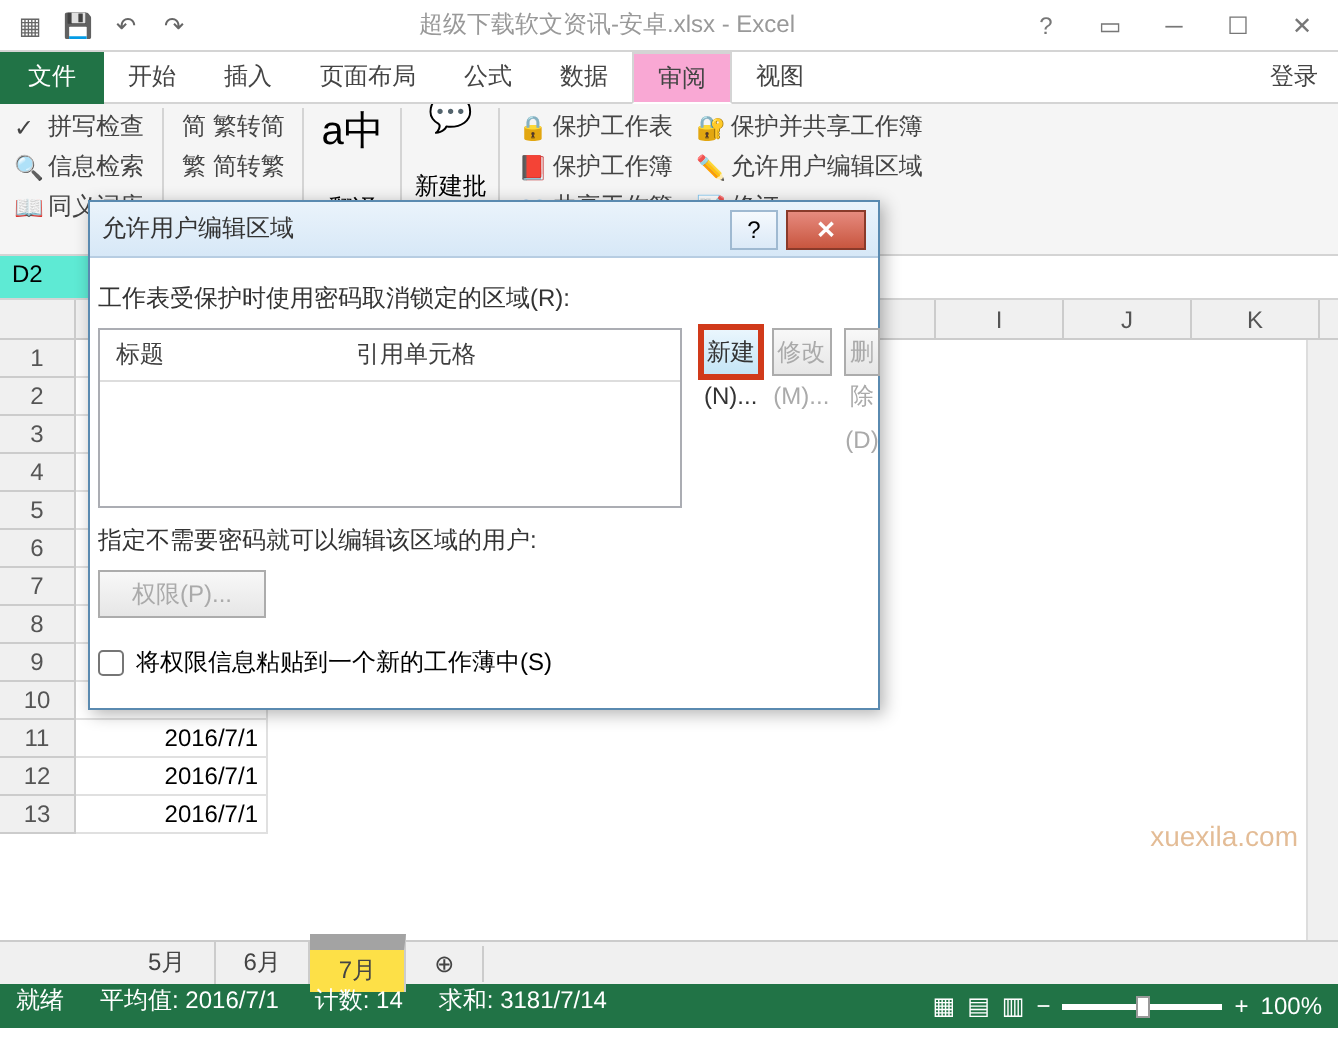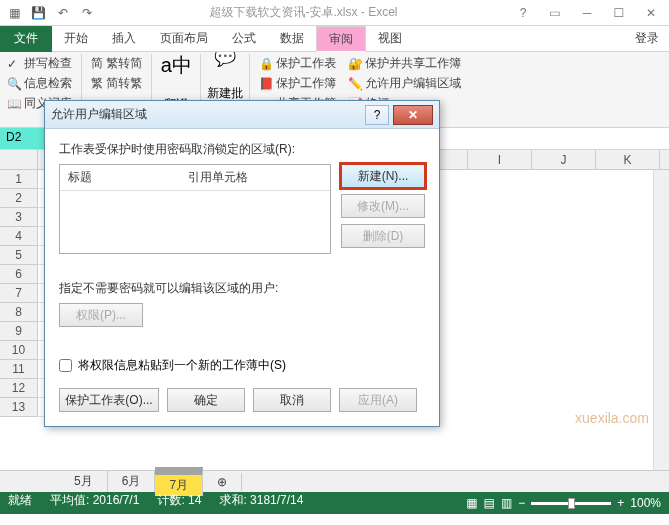--- a/index.html
+++ b/index.html
@@ -39,33 +39,33 @@
 .status-bar .spacer{flex:1}
 .zoom{display:flex;align-items:center;gap:6px}
 .zoom-track{width:80px;height:3px;background:#fff;position:relative}
 .zoom-thumb{position:absolute;width:7px;height:11px;background:#fff;border:1px solid #999;top:-4px;left:37px}
 
 .dialog{position:absolute;left:44px;top:100px;width:396px;background:#fff;border:1px solid #5a8ab0;box-shadow:2px 2px 8px rgba(0,0,0,0.3)}
 .dlg-title{height:28px;background:linear-gradient(#eaf3fb,#d7e8f7);display:flex;align-items:center;padding:0 6px;border-bottom:1px solid #b7cde2}
 .dlg-title-text{flex:1;color:#333}
 .dlg-help{width:24px;height:20px;background:linear-gradient(#f5f9fd,#dbe9f7);border:1px solid #9fb9d1;text-align:center;line-height:18px;margin-right:4px;cursor:pointer}
 .dlg-close{width:40px;height:20px;background:linear-gradient(#e68a7e,#c8563f);border:1px solid #8a3a2a;color:#fff;text-align:center;line-height:18px;font-weight:bold;cursor:pointer}
-.dlg-body{padding:12px 14px 14px}
+.dlg-body{padding:12px 4px 14px}
 .dlg-label{color:#333;margin-bottom:6px}
 .list-area{display:flex;gap:10px}
 .list-box{flex:1;border:1px solid #abadb3;height:90px;background:#fff}
 .list-header{display:flex;background:#fff;border-bottom:1px solid #ddd}
 .list-header span{padding:4px 8px;color:#404040}
-.side-btns{display:flex;flex-direction:column;gap:6px;width:84px}
+.side-btns{display:flex;flex-direction:row;gap:6px;width:84px}
 .btn{height:24px;border:1px solid #acacac;background:linear-gradient(#f8f8f8,#e6e6e6);text-align:center;line-height:22px;color:#333;cursor:pointer;font-size:12px}
 .btn.disabled{color:#aaa;cursor:default}
 .btn.highlight{outline:3px solid #d13a1a;outline-offset:-1px;border:1px solid #3c7fb1;background:linear-gradient(#eaf6fd,#c4e5f6)}
-.perm-section{margin-top:26px}
+.perm-section{margin-top:8px}
 .perm-btn{width:84px;margin-top:6px}
-.chk-row{margin-top:30px;display:flex;align-items:center;gap:6px}
+.chk-row{margin-top:14px;display:flex;align-items:center;gap:6px}
 .dlg-footer{margin-top:14px;display:flex;gap:8px}
 .dlg-footer .btn{width:100px}
 .dlg-footer .btn.small{width:78px}
 .scroll-v{position:absolute;right:0;top:20px;width:16px;bottom:0;background:#f0f0f0;border-left:1px solid #ddd}
 .watermark{position:absolute;right:20px;top:260px;color:#c97b2f;opacity:0.5;font-size:14px;pointer-events:none}
 </style>
 </head>
 <body>
 
 <div class="titlebar">
@@ -281,20 +281,14 @@
       </div>
     </div>
     <div class="perm-section">
       <div class="dlg-label">指定不需要密码就可以编辑该区域的用户:</div>
       <div class="btn disabled perm-btn">权限(P)...</div>
     </div>
     <div class="chk-row">
       <input type="checkbox" style="">
       <span>将权限信息粘贴到一个新的工作薄中(S)</span>
     </div>
-    <div class="dlg-footer">
-      <div class="btn">保护工作表(O)...</div>
-      <div class="btn small">确定</div>
-      <div class="btn small">取消</div>
-      <div class="btn small disabled">应用(A)</div>
-    </div>
   </div>
 </div>
 
 </body></html>

